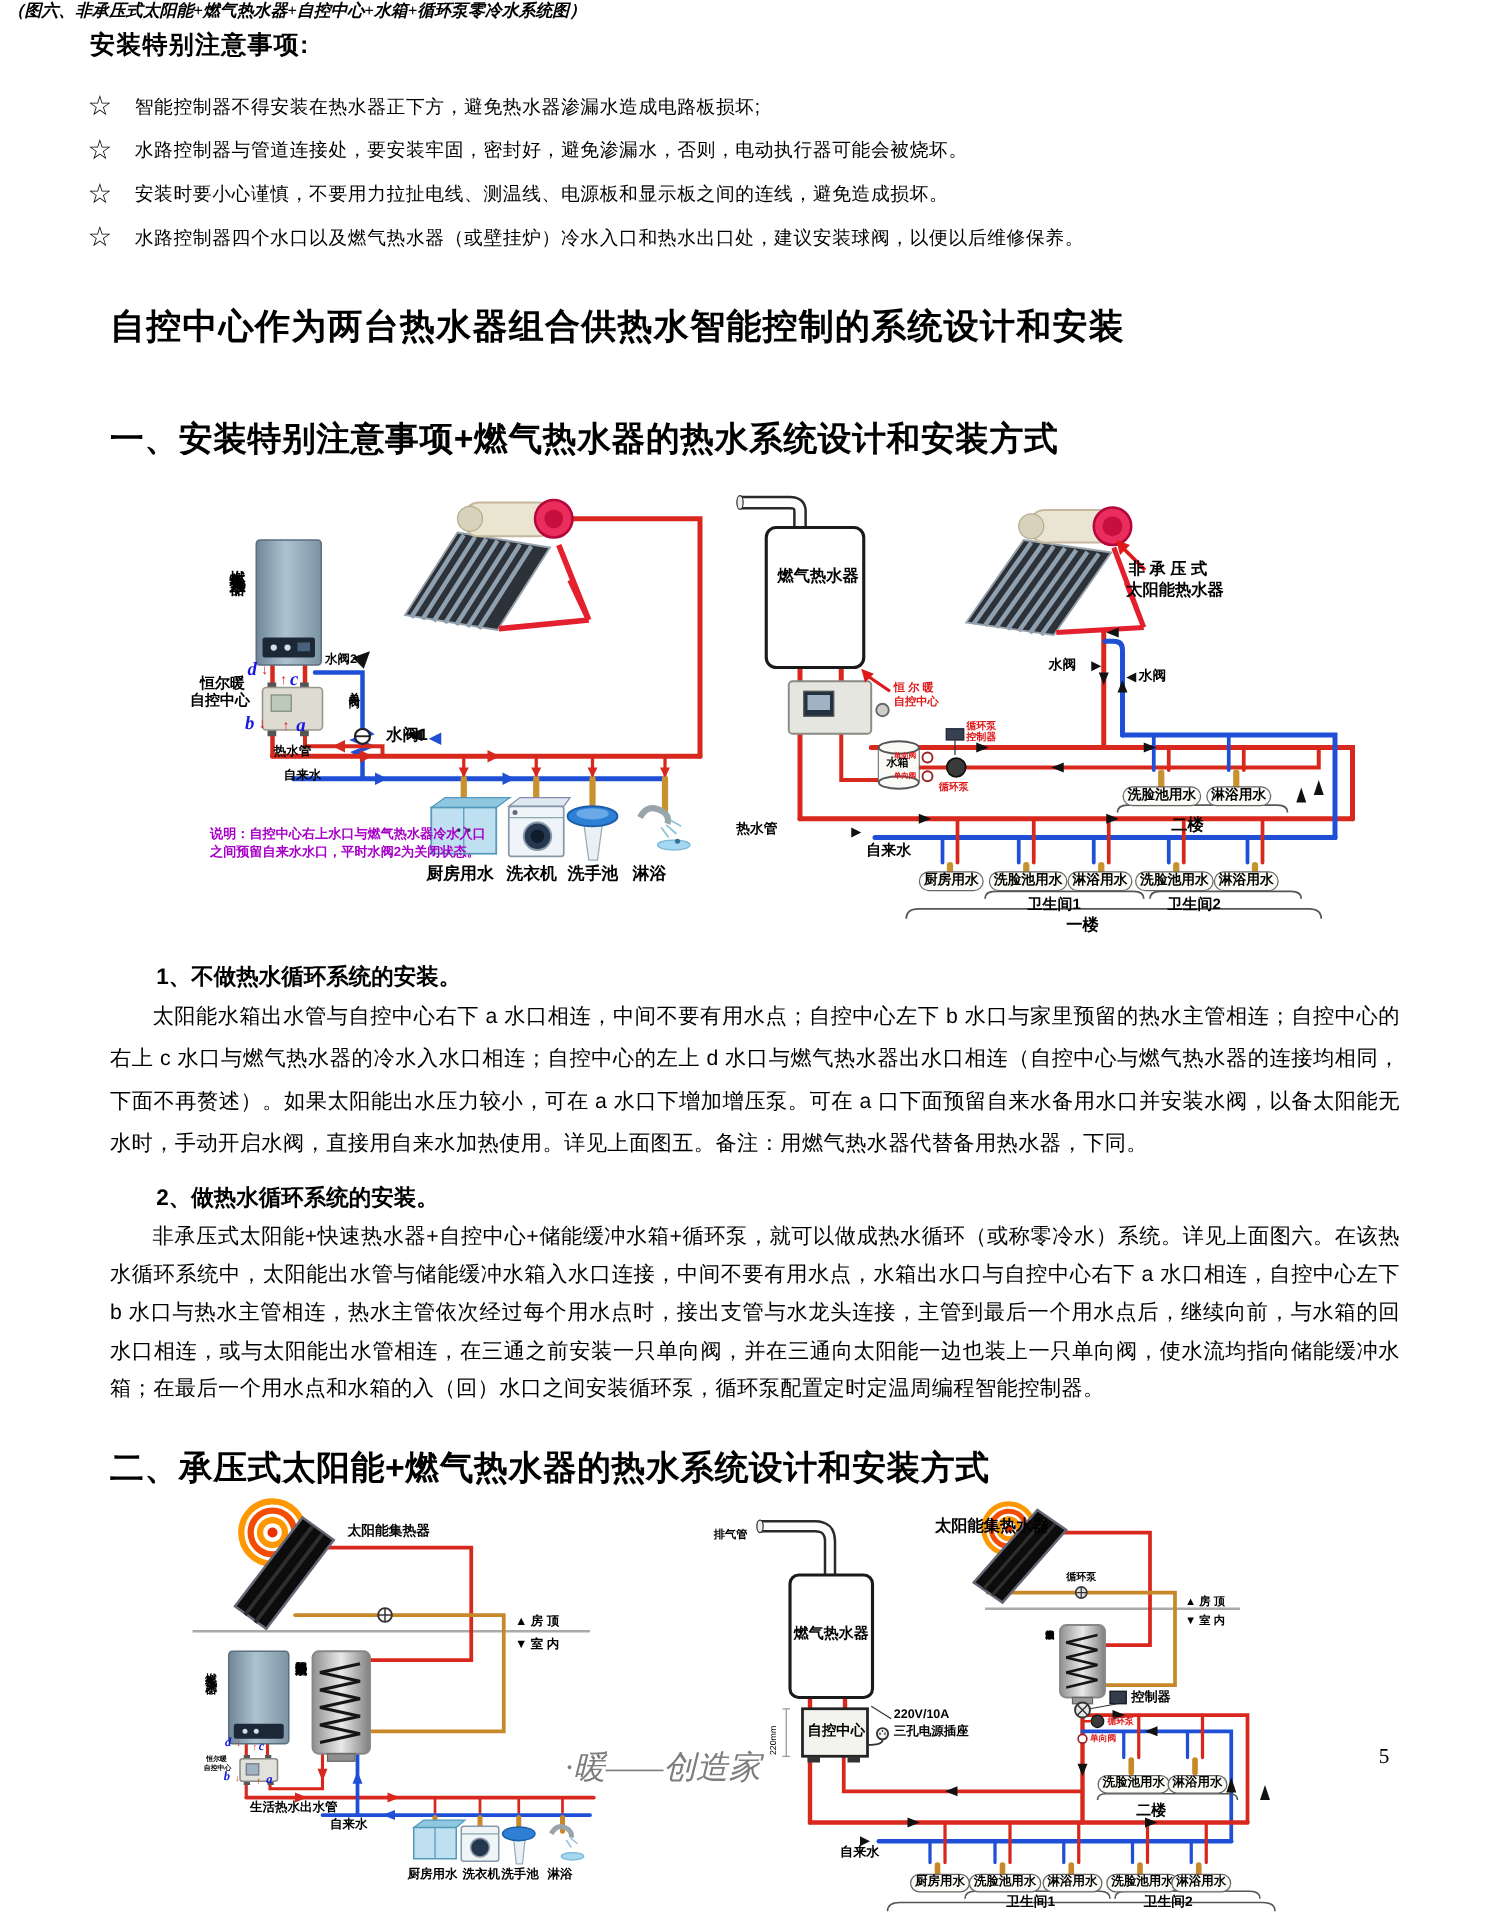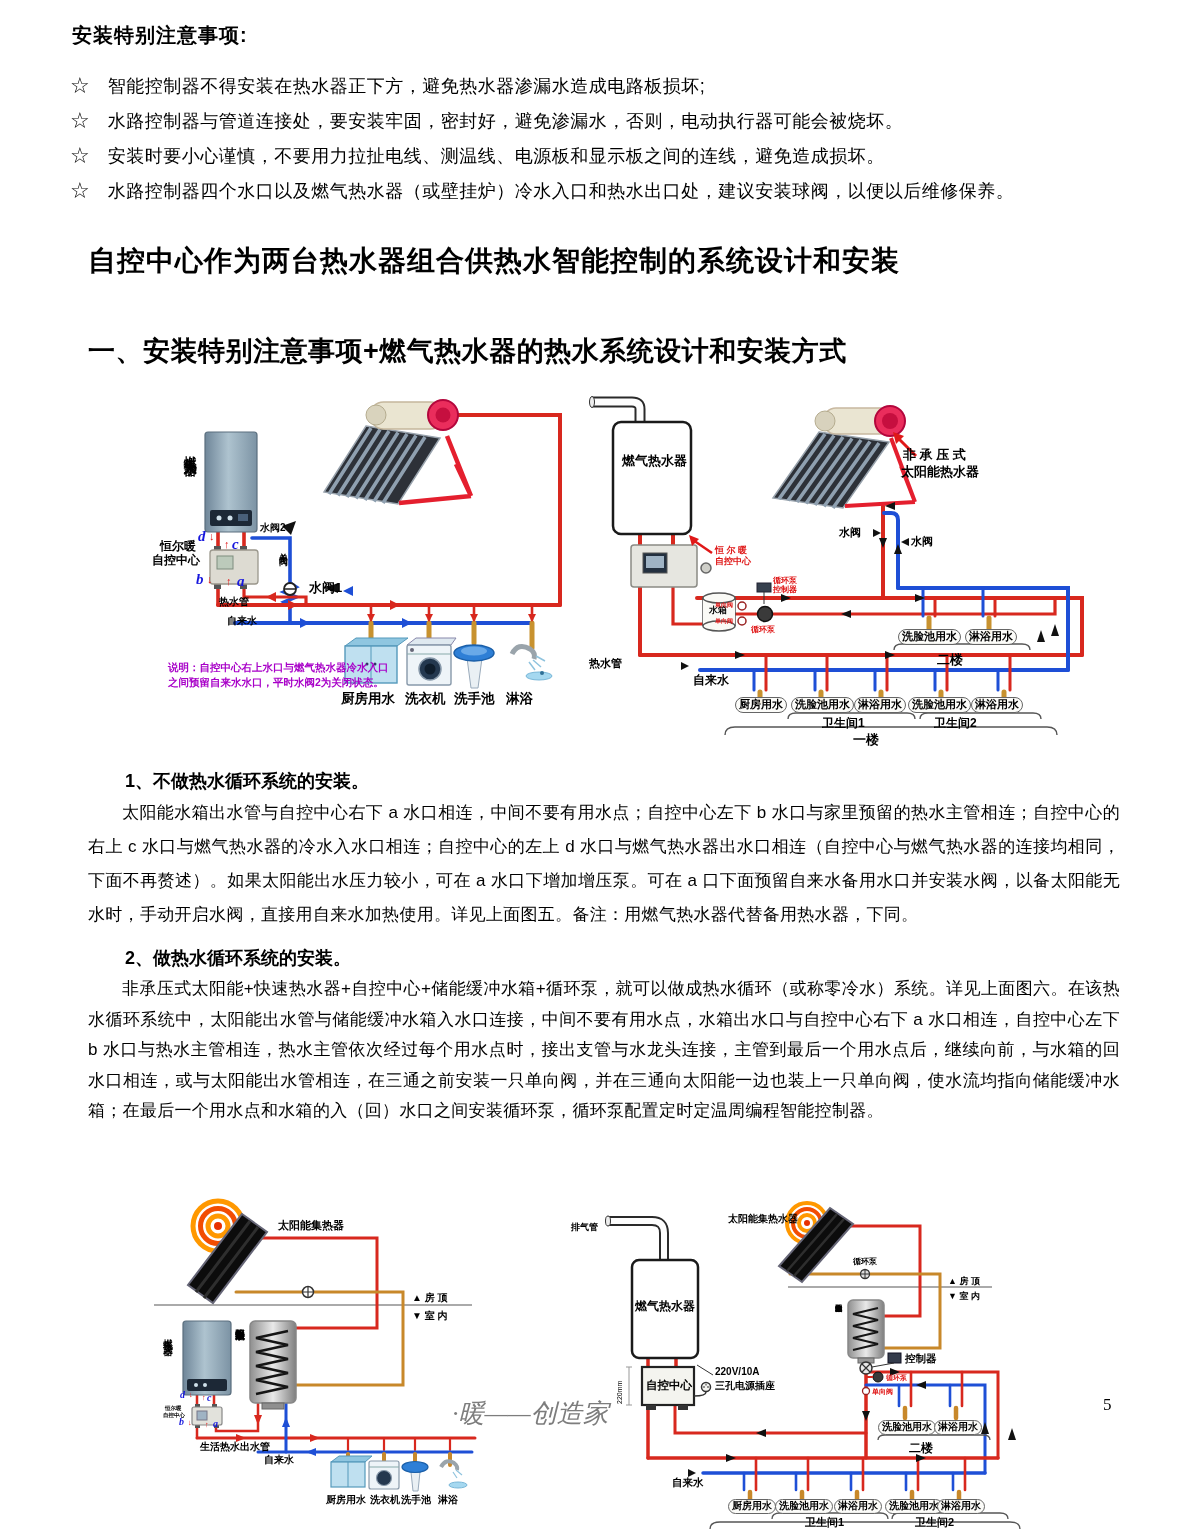--- a/index.html
+++ b/index.html
@@ -2,21 +2,21 @@
 <html><head>
 <meta charset="utf-8">
 <style>
   html,body{margin:0;padding:0;background:#fff;}
   body{font-family:"Liberation Sans","DejaVu Sans",sans-serif;color:#000;}
   .page{position:relative;width:1200px;height:1530px;background:#fff;overflow:hidden;}
   .abs{position:absolute;}
   .hd-notes{font-size:20px;font-weight:900;letter-spacing:1px;}
   .bullet{display:flex;align-items:center;}
   .star{font-size:22px;margin-right:18px;line-height:1;}
-  .btext{font-size:18px;letter-spacing:.5px;}
+  .btext{font-size:15px;letter-spacing:.5px;}
   .main-title{font-size:28px;font-weight:900;letter-spacing:1px;}
   .sec-title{font-size:27px;font-weight:900;letter-spacing:.5px;}
   .sub-hd{font-size:18px;font-weight:900;}
   .para{font-size:17px;text-align:justify;text-indent:2em;letter-spacing:.3px;}
   .cap{font-family:"Liberation Serif","DejaVu Serif",serif;font-style:italic;font-weight:bold;font-size:13.5px;text-align:center;white-space:nowrap;}
   .diagram{position:absolute;overflow:visible;}
   .diagram svg{position:absolute;left:0;top:0;}
   .dl{position:absolute;font-weight:bold;white-space:nowrap;line-height:1.05;}
   .vert{writing-mode:vertical-rl;text-orientation:upright;letter-spacing:2px;}
   .blue-letter{color:#1717dd;font-family:"Liberation Serif","DejaVu Serif",serif;font-style:italic;font-weight:bold;}
@@ -260,26 +260,28 @@
     <span class="dl" style="left:352px;top:261px;font-size:13px">二楼</span>
     <span class="dl pill" style="left:150px;top:305px;font-size:11px">厨房用水</span>
     <span class="dl pill" style="left:206px;top:305px;font-size:11px">洗脸池用水</span>
     <span class="dl pill" style="left:269px;top:305px;font-size:11px">淋浴用水</span>
     <span class="dl pill" style="left:323px;top:305px;font-size:11px">洗脸池用水</span>
     <span class="dl pill" style="left:386px;top:305px;font-size:11px">淋浴用水</span>
     <span class="dl" style="left:237px;top:325px;font-size:12px">卫生间1</span>
     <span class="dl" style="left:349px;top:325px;font-size:12px">卫生间2</span>
     <span class="dl" style="left:268px;top:341px;font-size:13px">一楼</span>
   </div>
+  <div class="cap" style="left:622px;top:737px;width:475px">（图六、非承压式太阳能+燃气热水器+自控中心+水箱+循环泵零冷水系统图）</div>
 
   <div class="abs sub-hd" style="left:125px;top:769px">1、不做热水循环系统的安装。</div>
   <div class="abs para" style="left:88px;top:796px;width:1032px;line-height:34px">太阳能水箱出水管与自控中心右下 a 水口相连，中间不要有用水点；自控中心左下 b 水口与家里预留的热水主管相连；自控中心的右上 c 水口与燃气热水器的冷水入水口相连；自控中心的左上 d 水口与燃气热水器出水口相连（自控中心与燃气热水器的连接均相同，下面不再赘述）。如果太阳能出水压力较小，可在 a 水口下增加增压泵。可在 a 口下面预留自来水备用水口并安装水阀，以备太阳能无水时，手动开启水阀，直接用自来水加热使用。详见上面图五。备注：用燃气热水器代替备用热水器，下同。</div>
   <div class="abs sub-hd" style="left:125px;top:946px">2、做热水循环系统的安装。</div>
   <div class="abs para" style="left:88px;top:974px;width:1032px;line-height:30.5px">非承压式太阳能+快速热水器+自控中心+储能缓冲水箱+循环泵，就可以做成热水循环（或称零冷水）系统。详见上面图六。在该热水循环系统中，太阳能出水管与储能缓冲水箱入水口连接，中间不要有用水点，水箱出水口与自控中心右下 a 水口相连，自控中心左下 b 水口与热水主管相连，热水主管依次经过每个用水点时，接出支管与水龙头连接，主管到最后一个用水点后，继续向前，与水箱的回水口相连，或与太阳能出水管相连，在三通之前安装一只单向阀，并在三通向太阳能一边也装上一只单向阀，使水流均指向储能缓冲水箱；在最后一个用水点和水箱的入（回）水口之间安装循环泵，循环泵配置定时定温周编程智能控制器。</div>
 
+  <div class="abs sec-title" style="left:88px;top:1156px">二、承压式太阳能+燃气热水器的热水系统设计和安装方式</div>
 
   <div class="diagram" style="left:150px;top:1195px;width:430px;height:335px">
     <svg width="430" height="335" viewBox="0 0 430 335">
       <defs>
         <linearGradient id="hg7" x1="0" y1="0" x2="1" y2="0">
           <stop offset="0" stop-color="#6f8699"></stop>
             <stop offset=".45" stop-color="#aec3cf"></stop>
             <stop offset="1" stop-color="#7c93a4"></stop>
         </linearGradient>
         <linearGradient id="mt7" x1="0" y1="0" x2="1" y2="0">
@@ -461,21 +463,21 @@
       <polygon points="421,244 429,244 425,232" fill="#111"></polygon>
       <polygon points="448,250 456,250 452,238" fill="#111"></polygon>
       <polygon points="128,279 136,283 128,287" fill="#111"></polygon>
       <path d="M318,250 Q318,245 325,245 L423,245 Q430,245 430,250" stroke="#555" stroke-width="1.3" fill="none"></path>
       <path d="M212,329 Q212,323 220,323 L320,323 Q328,323 328,329" stroke="#555" stroke-width="1.3" fill="none"></path>
       <path d="M332,329 Q332,323 340,323 L440,323 Q448,323 448,329" stroke="#555" stroke-width="1.3" fill="none"></path>
       <path d="M150,339 Q150,332 160,332 L450,332 Q460,332 460,339" stroke="#555" stroke-width="1.3" fill="none"></path>
     </svg>
     <span class="dl" style="left:11px;top:33px;font-size:9px">排气管</span>
     <span class="dl" style="left:75px;top:110px;font-size:12px">燃气热水器</span>
-    <span class="dl" style="left:168px;top:24px;font-size:10px">太阳能集热水器</span>
+    <span class="dl" style="left:188px;top:24px;font-size:13px">太阳能集热水器</span>
     <span class="dl" style="left:293px;top:68px;font-size:8px">循环泵</span>
     <span class="dl" style="left:388px;top:87px;font-size:9px">▲ 房 顶</span>
     <span class="dl" style="left:388px;top:102px;font-size:9px">▼ 室 内</span>
     <span class="dl vert" style="left:275px;top:109px;font-size:7px;letter-spacing:0">太阳能热水器水箱</span>
     <span class="dl" style="left:345px;top:163px;font-size:10.5px">控制器</span>
     <span class="dl red" style="left:326px;top:184px;font-size:7px">循环泵</span>
     <span class="dl red" style="left:312px;top:198px;font-size:7px">单向阀</span>
     <span class="dl" style="left:86px;top:189px;font-size:11.5px">自控中心</span>
     <span class="dl rot90" style="left:56px;top:214px;font-size:7px;font-weight:normal">220mm</span>
     <span class="dl" style="left:155px;top:177px;font-size:10px">220V/10A</span>

